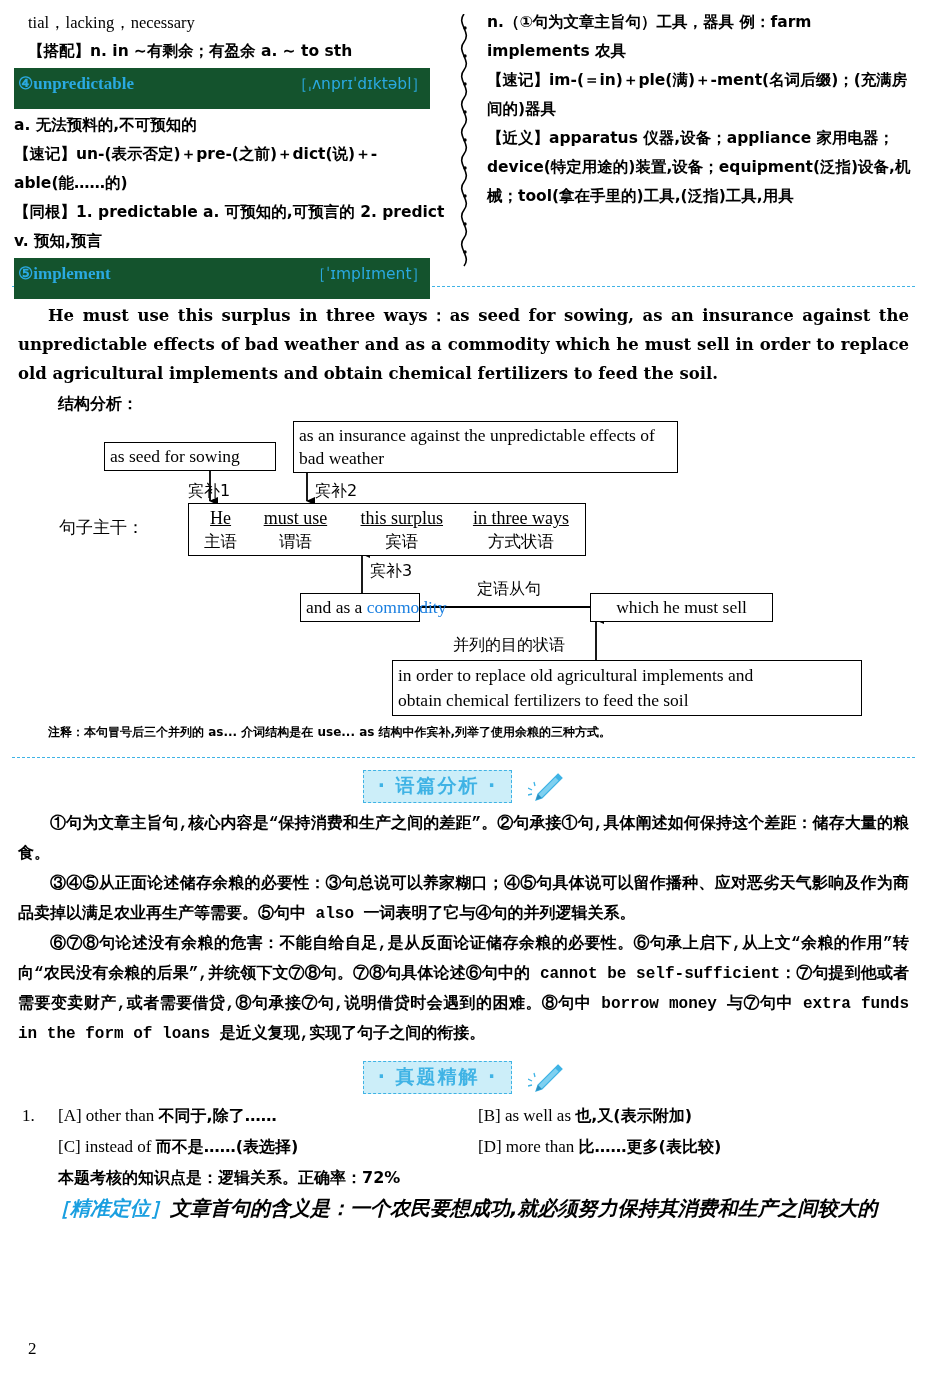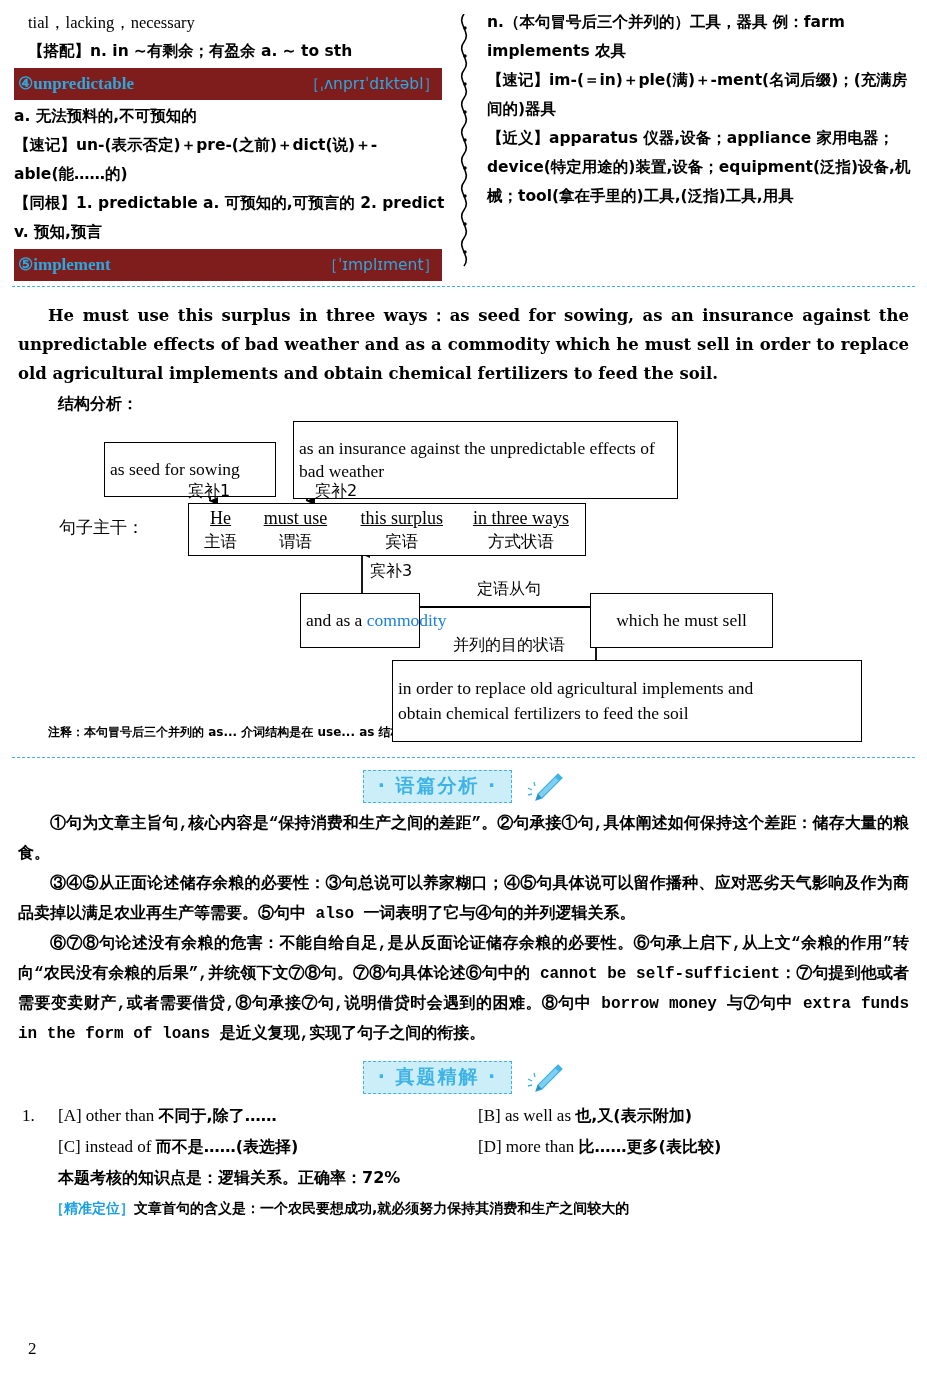--- a/index.html
+++ b/index.html
@@ -30,28 +30,28 @@
   }
   .vocab-col.left  { left: 14px;  }
   .vocab-col.right { left: 487px; }
 
   .vocab-line { white-space: normal; }
   .indent1 { text-indent: 14px; }
   .cn { font-family: "DejaVu Sans", "Liberation Sans", sans-serif; font-weight: bold; font-size: 15.5px; }
 
   
   .headword-row {
-    background: #7f1d1d;
+    background: #14532d;
     color: #2aa9e0;
     font-weight: bold;
     display: flex;
     justify-content: space-between;
     align-items: baseline;
-    padding: 1px 3px 1px 4px;
-    margin: 2px 4px 2px 0;
+    padding: 1px 3px 10px 4px;
+    margin: 2px 16px 2px 0;
     font-size: 17px;
   }
   .headword-row .hw-word { letter-spacing: 0px; }
   .headword-row .hw-phon {
     font-size: 15.5px;
     font-weight: normal;
     font-family: "DejaVu Sans", sans-serif;
   }
 
   
@@ -95,21 +95,21 @@
     height: 298px;
     margin: 0;
   }
   .dbox {
     position: absolute;
     border: 1.4px solid #000;
     background: #fff;
     font-family: "Liberation Serif", serif;
     font-size: 17.5px;
     line-height: 23px;
-    padding: 15px 5px;
+    padding: 2px 5px;
     white-space: nowrap;
   }
   .dbox.wrap { white-space: normal; }
   .dlabel {
     position: absolute;
     font-family: "DejaVu Sans", sans-serif;
     font-size: 16px;
     white-space: nowrap;
     color: #000;
   }
@@ -187,24 +187,25 @@
     margin-left: 40px;
     font-family: "DejaVu Sans", sans-serif;
     font-weight: bold;
     font-size: 16px;
     line-height: 31px;
   }
   .locate-line {
     margin: 0 18px;
     font-family: "DejaVu Sans", sans-serif;
     font-weight: bold;
-    font-size: 14px;
+    font-size: 20px;
     line-height: 30px;
     text-indent: 32px;
     text-align: justify;
+    font-style: italic;
   }
   .tag-blue { color: #1a9fe0; }
 
   .page-num {
     position: absolute;
     left: 28px;
     bottom: 14px;
     font-family: "Liberation Serif", serif;
     font-size: 17px;
     color: #000;
@@ -241,21 +242,21 @@
     <div class="vocab-line cn">【速记】un-(表示否定)＋pre-(之前)＋dict(说)＋-able(能……的)</div>
     <div class="vocab-line cn">【同根】1. predictable a. 可预知的,可预言的 2. predict v. 预知,预言</div>
 
     <div class="headword-row">
       <span class="hw-word"><span>⑤</span><span>implement</span></span>
       <span class="hw-phon">［ˈɪmplɪment］</span>
     </div>
   </div>
 
   <div class="vocab-col right">
-    <div class="vocab-line cn">n.（本句冒号后三个并列的）工具，器具 例：farm implements 农具</div>
+    <div class="vocab-line cn">n.（①句为文章主旨句）工具，器具 例：farm implements 农具</div>
     <div class="vocab-line cn">【速记】im-(＝in)＋ple(满)＋-ment(名词后缀)；(充满房间的)器具</div>
     <div class="vocab-line cn">【近义】apparatus 仪器,设备；appliance 家用电器；device(特定用途的)装置,设备；equipment(泛指)设备,机械；tool(拿在手里的)工具,(泛指)工具,用具</div>
   </div>
 </div>
 
 <div class="dash-sep" style="margin:0 12px;"></div>
 
 <div class="sentence-block">He must use this surplus in three ways：as seed for sowing, as an insurance against the unpredictable effects of bad weather and as a commodity which he must sell in order to replace old agricultural implements and obtain chemical fertilizers to feed the soil.</div>
 
 <div class="section-label">结构分析：</div>

